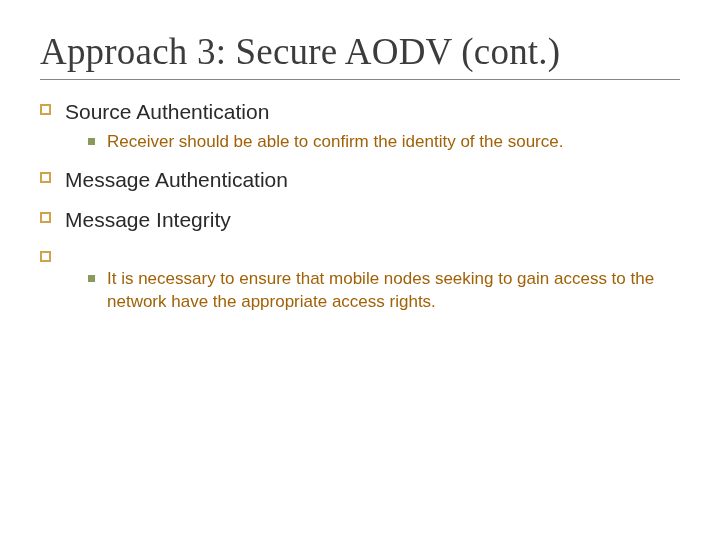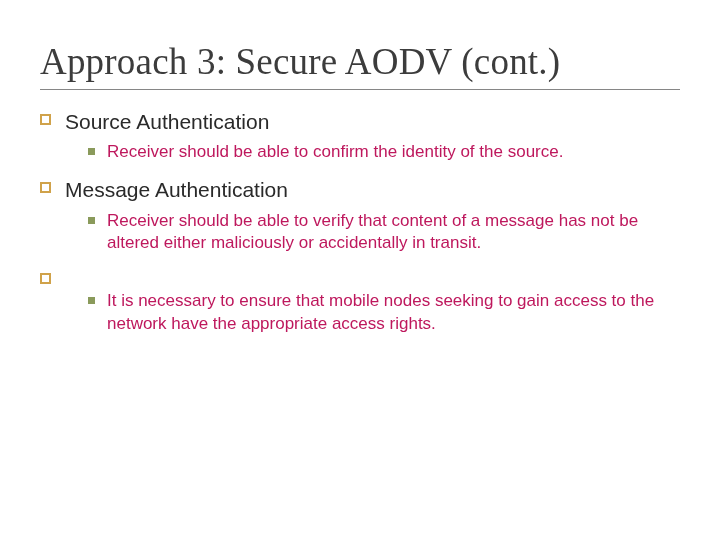--- a/index.html
+++ b/index.html
@@ -8,21 +8,21 @@
     width: 720px;
     height: 540px;
     background: #ffffff;
     font-family: Verdana, Geneva, sans-serif;
     color: #252525;
   }
   .slide {
     box-sizing: border-box;
     width: 720px;
     height: 444px;
-    padding: 40px 40px 20px 40px;
+    padding: 30px 40px 20px 40px;
   }
   .title {
     font-family: Garamond, "Times New Roman", Times, serif;
     font-size: 37px;
     font-weight: 400;
     color: #3c3c3c;
     margin: 0 0 6px 0;
     letter-spacing: 0.2px;
   }
   .title-rule {
@@ -63,21 +63,21 @@
     width: 7px;
     height: 7px;
     background: #8a9a5b;
     margin-top: 7px;
     margin-right: 12px;
     flex: 0 0 auto;
   }
   .sub .body {
     font-size: 17px;
     line-height: 1.35;
-    color: #be185d;
+    color: #a16207;
   }
 </style>
 </head>
 <body>
 
 <div class="slide">
 
   <h1 class="title">Approach 3: Secure AODV (cont.)</h1>
   <hr class="title-rule">
 
@@ -88,23 +88,23 @@
   <div class="sub">
     <span class="bullet-sm"></span>
     <span class="body">Receiver should be able to confirm the identity of the source.</span>
   </div>
 
   <div class="section">
     <span class="bullet-sq"></span>
     <span class="heading">Message Authentication</span>
   </div>
 
-  <div class="sub">
-    <span class="bullet-sm"></span>
-    <span class="body">Receiver should be able to verify that content of a message has not be altered either maliciously or accidentally in transit.</span>
+  <div class="section">
+    <span class="bullet-sq"></span>
+    <span class="heading">Message Integrity</span>
   </div>
 
   <div class="section">
     <span class="bullet-sq"></span>
   </div>
   <div class="sub">
     <span class="bullet-sm"></span>
     <span class="body">It is necessary to ensure that mobile nodes seeking to gain access to the network have the appropriate access rights.</span>
   </div>
 

